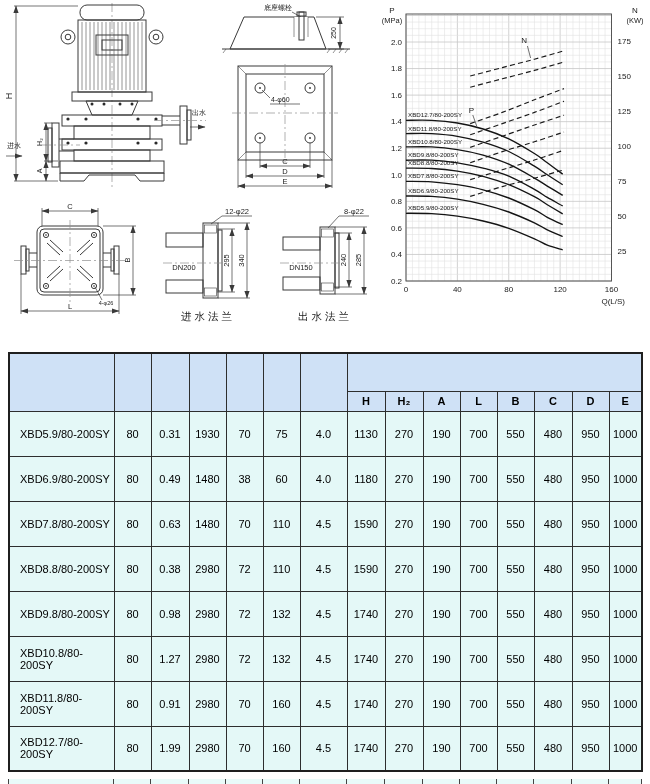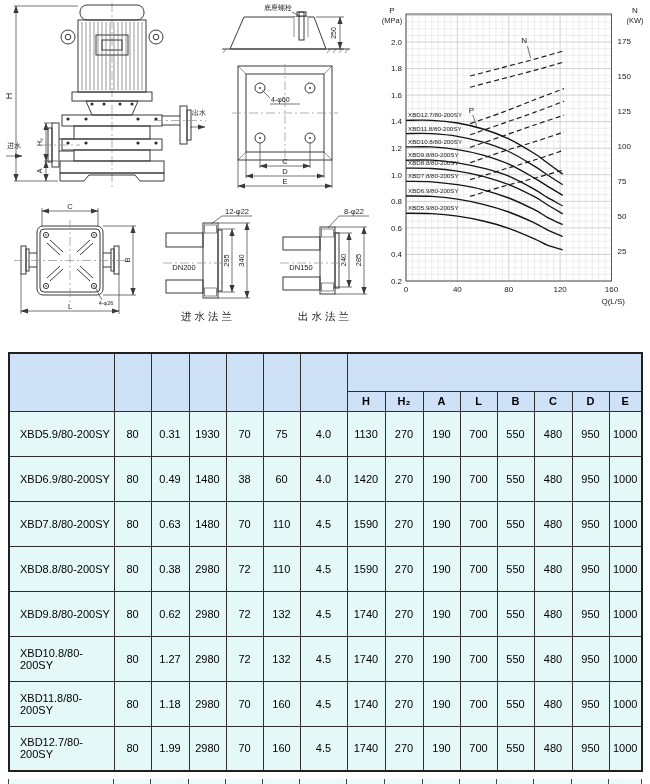--- a/index.html
+++ b/index.html
@@ -439,21 +439,21 @@
           <td>1000</td>
         </tr>
         <tr style="height: 45px;">
           <td class="model">XBD6.9/80-200SY</td>
           <td>80</td>
           <td>0.49</td>
           <td>1480</td>
           <td>38</td>
           <td>60</td>
           <td>4.0</td>
-          <td>1420</td>
+          <td>1180</td>
           <td>270</td>
           <td>190</td>
           <td>700</td>
           <td>550</td>
           <td>480</td>
           <td>950</td>
           <td>1000</td>
         </tr>
         <tr style="height: 45px;">
           <td class="model">XBD7.8/80-200SY</td>
@@ -485,21 +485,21 @@
           <td>190</td>
           <td>700</td>
           <td>550</td>
           <td>480</td>
           <td>950</td>
           <td>1000</td>
         </tr>
         <tr style="height: 45px;">
           <td class="model">XBD9.8/80-200SY</td>
           <td>80</td>
-          <td>0.62</td>
+          <td>0.98</td>
           <td>2980</td>
           <td>72</td>
           <td>132</td>
           <td>4.5</td>
           <td>1740</td>
           <td>270</td>
           <td>190</td>
           <td>700</td>
           <td>550</td>
           <td>480</td>
@@ -519,21 +519,21 @@
           <td>190</td>
           <td>700</td>
           <td>550</td>
           <td>480</td>
           <td>950</td>
           <td>1000</td>
         </tr>
         <tr style="height: 45px;">
           <td class="model">XBD11.8/80-200SY</td>
           <td>80</td>
-          <td>1.18</td>
+          <td>0.91</td>
           <td>2980</td>
           <td>70</td>
           <td>160</td>
           <td>4.5</td>
           <td>1740</td>
           <td>270</td>
           <td>190</td>
           <td>700</td>
           <td>550</td>
           <td>480</td>

